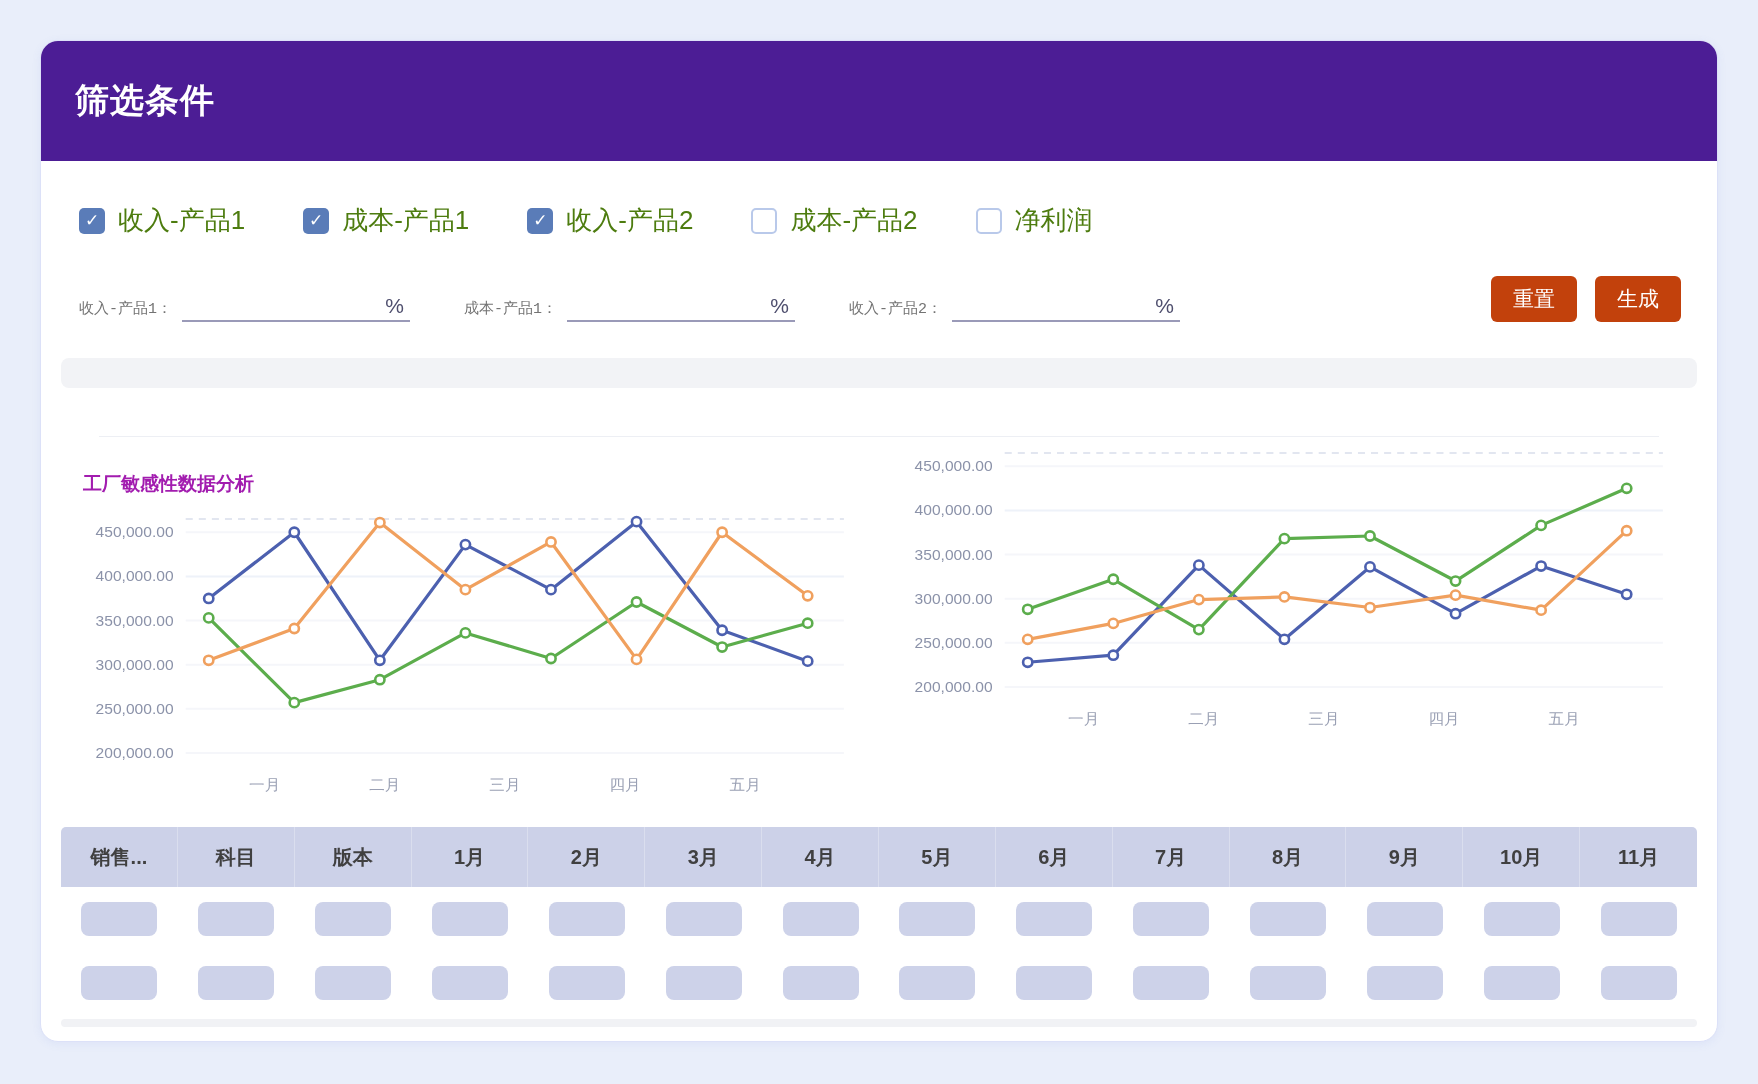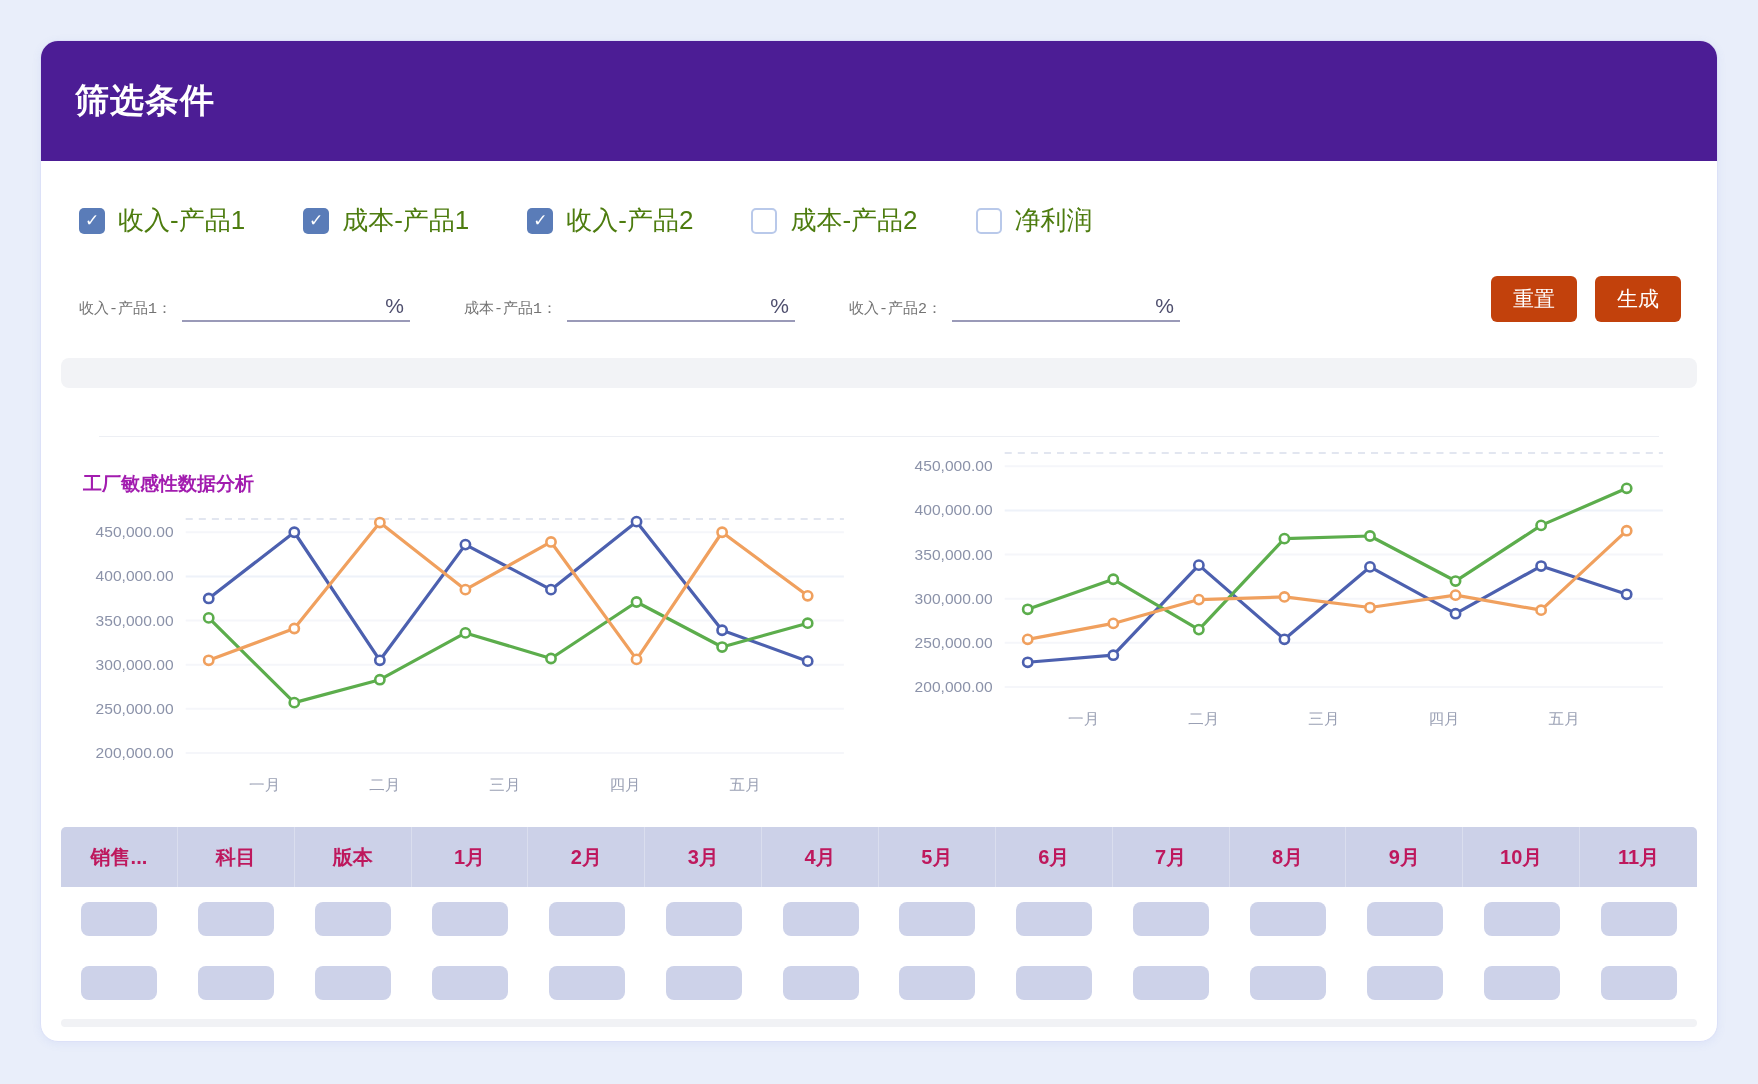--- a/index.html
+++ b/index.html
@@ -64,21 +64,21 @@
   .chart-title{font-size:19px;font-weight:bold;color:#a21caf;margin:34px 0 6px 6px;}
   .chart-svg{width:100%;height:300px;display:block;}
   
   .table-section{margin:24px 20px 0 20px;}
   .table-header{
     display:grid;grid-template-columns:repeat(14,1fr);
     background:#ccd1e8;border-radius:5px 5px 0 0;height:60px;
   }
   .th-cell{
     display:flex;align-items:center;justify-content:center;
-    font-size:20px;font-weight:600;color:#be185d;
+    font-size:20px;font-weight:600;color:#404040;
     border-right:1px solid rgba(255,255,255,.28);
     white-space:nowrap;overflow:hidden;
   }
   .th-cell:last-child{border-right:none;}
   .table-row{display:grid;grid-template-columns:repeat(14,1fr);height:64px;}
   .table-row .cell{display:flex;align-items:center;justify-content:center;}
   .skeleton-pill{width:76px;height:34px;border-radius:8px;background:#cdd2e9;}
   .table-scrollbar{height:8px;background:#f1f2f5;border-radius:4px;margin-top:4px;}
 </style>
 </head>

